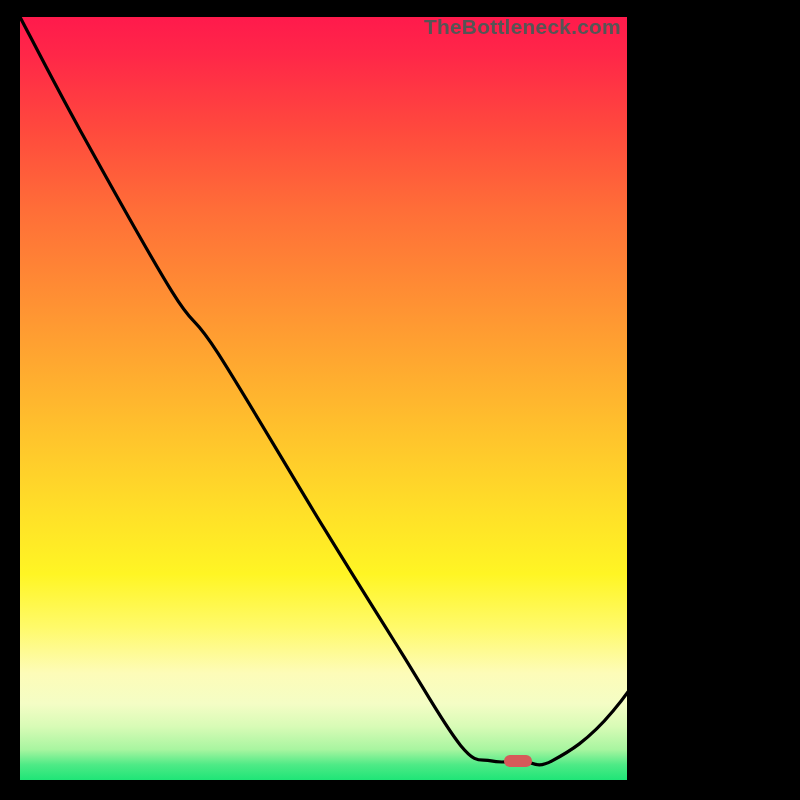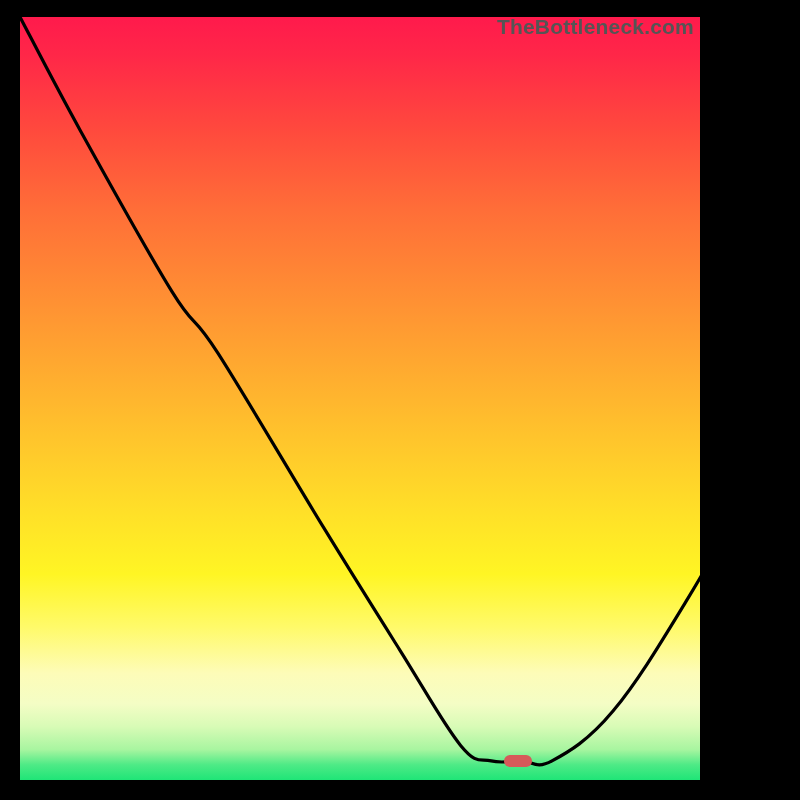--- a/index.html
+++ b/index.html
@@ -8,21 +8,21 @@
     width: 800px;
     height: 800px;
     background: #000;
     font-family: Arial, sans-serif;
     position: relative;
   }
   .chart-container {
     position: absolute;
     left: 20px;
     top: 17px;
-    width: 680px;
+    width: 607px;
     height: 763px;
     background: linear-gradient(to bottom,
       #ff1a4c 0%,
       #ff2748 5%,
       #ff4a3d 15%,
       #ff6d38 25%,
       #ff8a34 35%,
       #ffa730 45%,
       #ffc42c 55%,
       #ffe028 65%,

